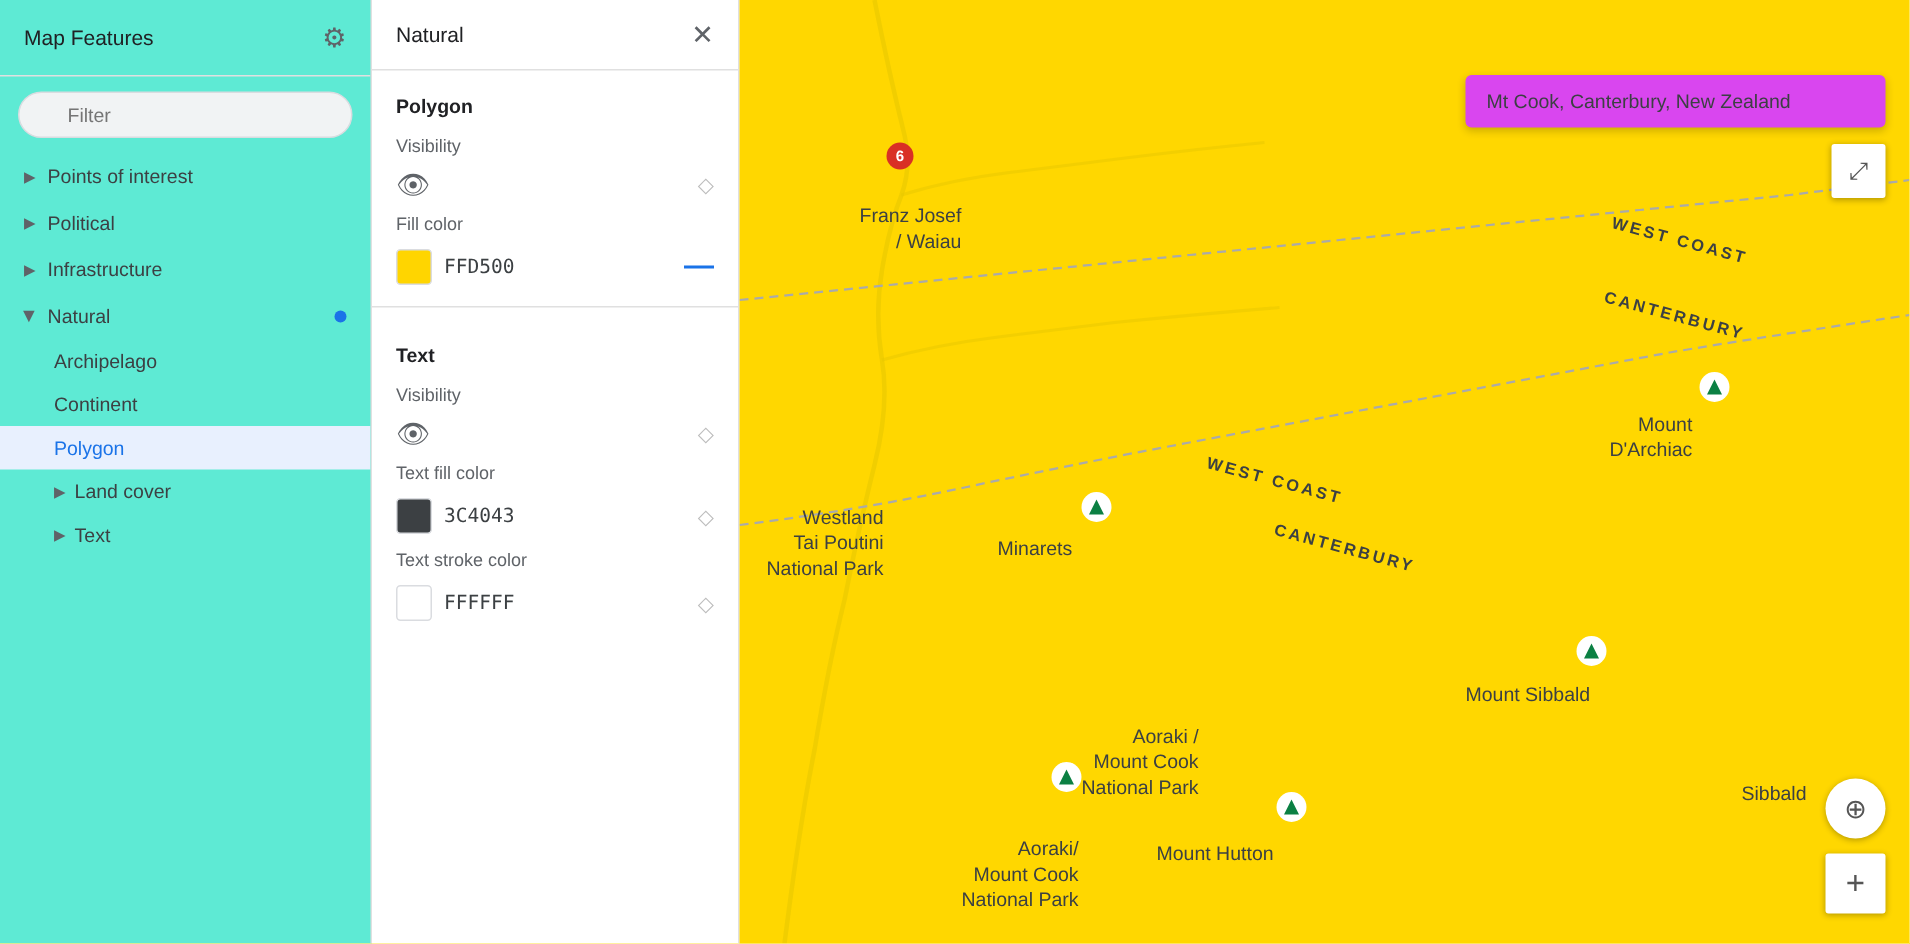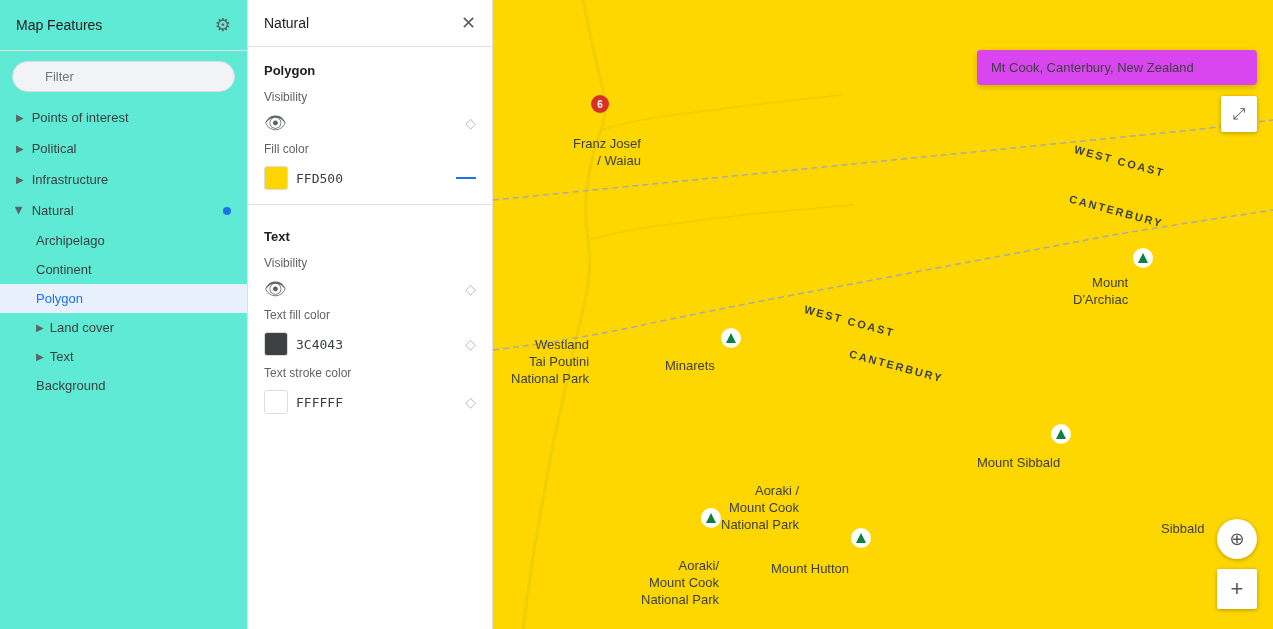--- a/index.html
+++ b/index.html
@@ -326,23 +326,20 @@
     <span>Polygon</span>
   </div>
   <div class="nav-sub-item">
     <span class="chevron" style="margin-right:6px;font-size:10px;color:#5f6368;">▶</span>
     <span>Land cover</span>
   </div>
   <div class="nav-sub-item">
     <span class="chevron" style="margin-right:6px;font-size:10px;color:#5f6368;">▶</span>
     <span>Text</span>
   </div>
-  <div class="nav-sub-item">
-    <span>Background</span>
-  </div>
 </div>
 
 <div class="detail-panel">
   <div class="detail-header">
     <span class="detail-header-title">Natural</span>
     <span class="close-btn">✕</span>
   </div>
 
   <div class="section-title">Polygon</div>
   <div class="property-label">Visibility</div>

